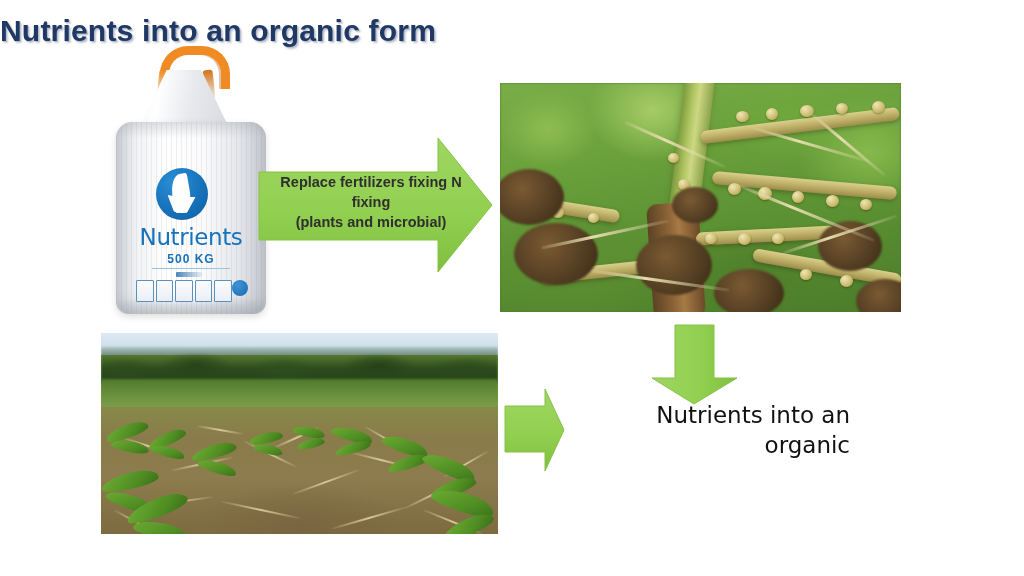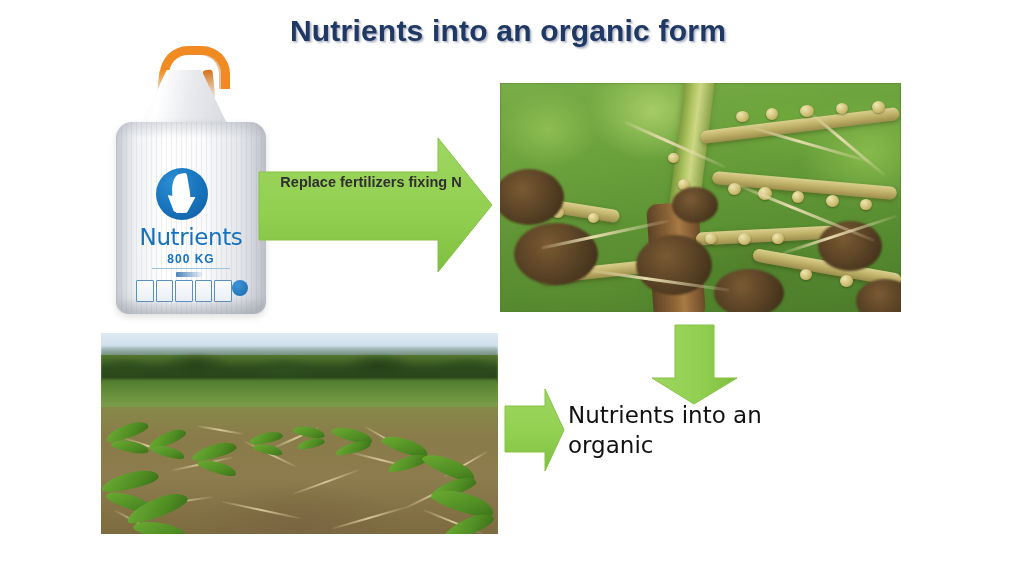--- a/index.html
+++ b/index.html
@@ -9,21 +9,21 @@
     font-family:"Liberation Sans", sans-serif;
     overflow:hidden;
     position:relative;
   }
   .slide{position:absolute;inset:0;background:#fff;}
 
   
   .title{
     position:absolute;
     left:0;right:8px;top:14px;
-    text-align:center;
+    text-align:left;
     font-size:30px;
     font-weight:700;
     letter-spacing:.2px;
     color:#1f3864;
     text-shadow:1px 1px 0 rgba(180,185,200,.95), 2px 2px 2px rgba(150,155,175,.55);
     white-space:nowrap;
   }
 
   
   .photo{position:absolute;overflow:hidden;}
@@ -176,21 +176,21 @@
     color:#2f2f2f;
     font-weight:700;
     font-size:14.5px;
     line-height:20px;
     text-align:center;
   }
   #arrow1-text{left:262px;top:172px;width:218px;}
 
   .body-text{
     position:absolute;left:568px;top:400px;width:282px;
-    text-align:left;
+    text-align:right;
     font-size:23px;line-height:30px;
     color:#111111;
     font-family:"DejaVu Sans", sans-serif;
   }
 </style>
 </head>
 <body>
 
 <div class="slide">
 
@@ -205,21 +205,21 @@
     <div class="neck"></div>
     <div class="body">
       <div class="weave"></div>
       <div class="topseam"></div>
       <div class="botseam"></div>
     </div>
     <div class="logo-circle"></div>
     <div class="leaf"></div>
     <div class="leaf2"></div>
     <div class="brand">Nutrients</div>
-    <div class="weight">800 KG</div>
+    <div class="weight">500 KG</div>
     <div class="wrule"></div>
     <div class="smallmark"></div>
     <div class="pictos">
       <span></span>
         <span></span>
         <span></span>
         <span></span>
         <span></span>
     </div>
     <div class="ecoball"></div>
@@ -358,19 +358,21 @@
 
     <polygon points="259,172 438,172 438,138 492,205 438,272 438,240 259,240" fill="url(#gArrow)" stroke="#86c247" stroke-width="1"></polygon>
 
     <polygon points="675,325 714,325 714,378 737,378 694,404 652,378 675,378" fill="url(#gArrowV)" stroke="#86c247" stroke-width="1"></polygon>
 
     <polygon points="505,406 545,406 545,389 564,430 545,471 545,452 505,452" fill="url(#gArrow)" stroke="#86c247" stroke-width="1"></polygon>
   </svg>
 
   <div class="arrow-text" id="arrow1-text">
     <div>Replace fertilizers fixing N</div>
+    <div>fixing</div>
+    <div>(plants and microbial)</div>
   </div>
 
   <div class="body-text">
     <div>Nutrients into an organic</div>
   </div>
 
 </div>
 
 </body></html>

